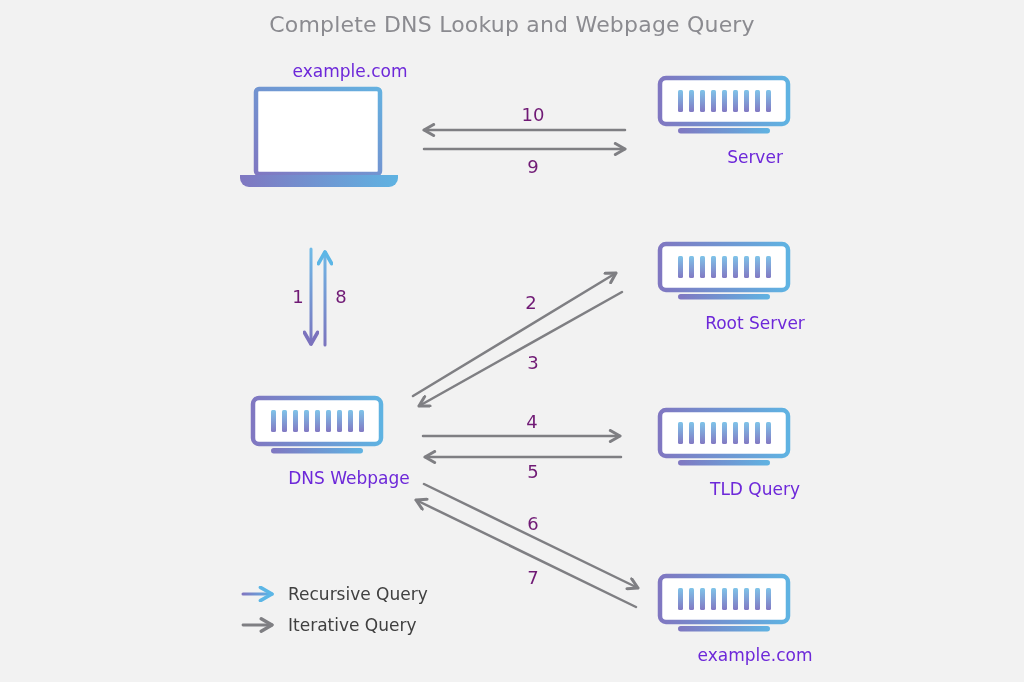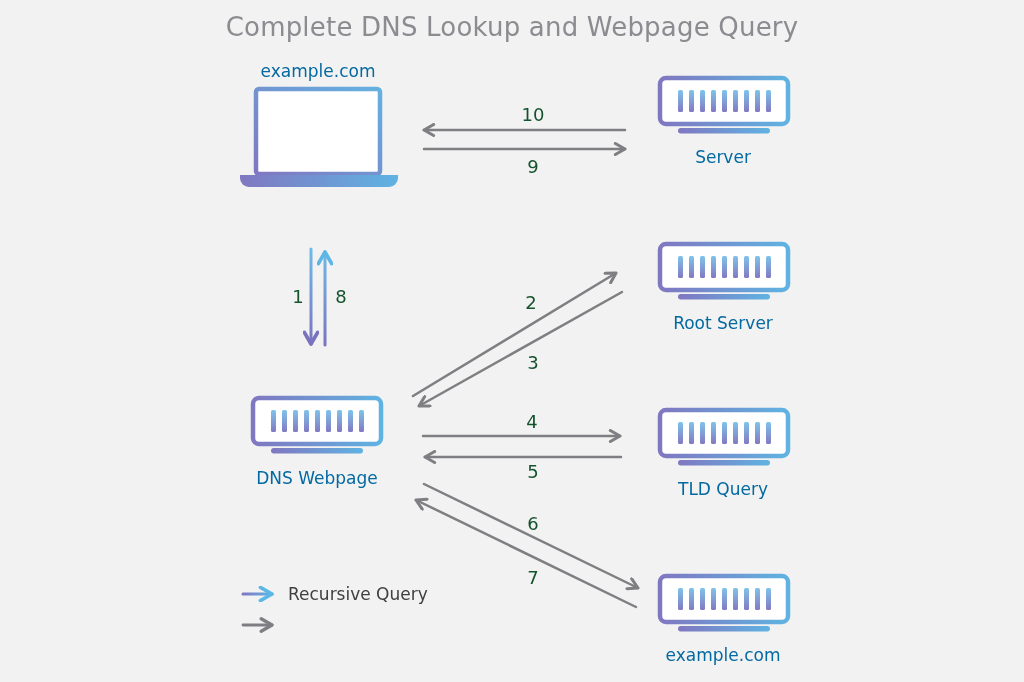--- a/index.html
+++ b/index.html
@@ -4,30 +4,30 @@
 <style>
   html,body { margin:0; padding:0; background:#e6e6e6; }
   .canvas {
     position:relative; width:1024px; height:682px;
     background:#f2f2f2; overflow:hidden;
     font-family:"DejaVu Sans","Liberation Sans",sans-serif;
   }
   .canvas svg { position:absolute; left:0; top:0; }
   .title {
     position:absolute; top:12px; left:0; width:100%;
-    text-align:center; font-size:26px; letter-spacing:.2px;
+    text-align:center; font-size:22px; letter-spacing:.2px;
     color:#8b8b90;
   }
   .label {
     position:absolute; transform:translateX(-50%);
-    font-size:17px; line-height:22px; color:#0369a1; white-space:nowrap;
+    font-size:17px; line-height:22px; color:#6d28d9; white-space:nowrap;margin-left:32px;
   }
   .num {
     position:absolute; transform:translateX(-50%);
-    font-size:18px; line-height:22px; color:#14532d;
+    font-size:18px; line-height:22px; color:#701a75;
   }
   .legend-label {
     position:absolute; font-size:17px; line-height:22px; color:#404040; white-space:nowrap;
   }
   .gline { stroke:#7f7f83; stroke-width:2.5; stroke-linecap:round; marker-end:url(#mGray); }
   .vline { stroke:url(#gV); stroke-width:3; stroke-linecap:round; }
 </style>
 </head>
 <body>
 
@@ -120,14 +120,15 @@
   <div class="num" style="left:298px; top:286px;">1</div>
   <div class="num" style="left:341px; top:286px;">8</div>
   <div class="num" style="left:531px; top:292px;">2</div>
   <div class="num" style="left:533px; top:352px;">3</div>
   <div class="num" style="left:532px; top:411px;">4</div>
   <div class="num" style="left:533px; top:461px;">5</div>
   <div class="num" style="left:533px; top:513px;">6</div>
   <div class="num" style="left:533px; top:567px;">7</div>
 
   <div class="legend-label" style="left:288px; top:583px;">Recursive Query</div>
+  <div class="legend-label" style="left:288px; top:614px;">Iterative Query</div>
 
 </div>
 
 </body></html>

